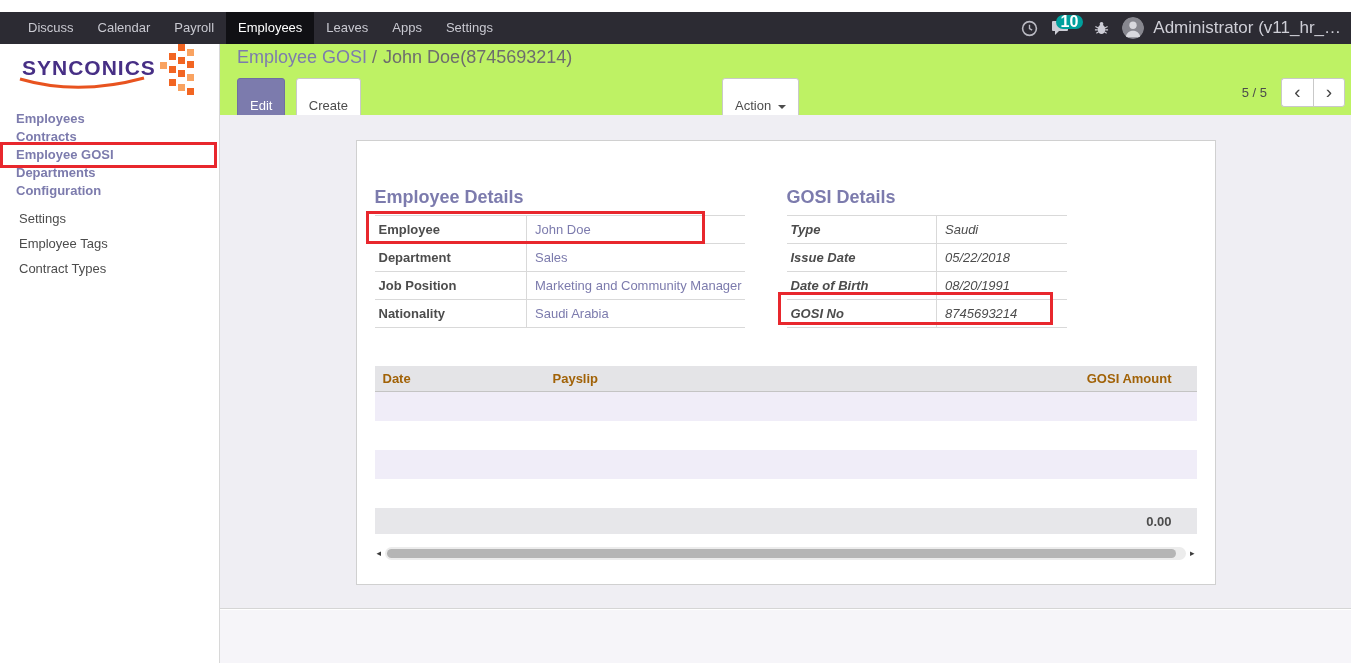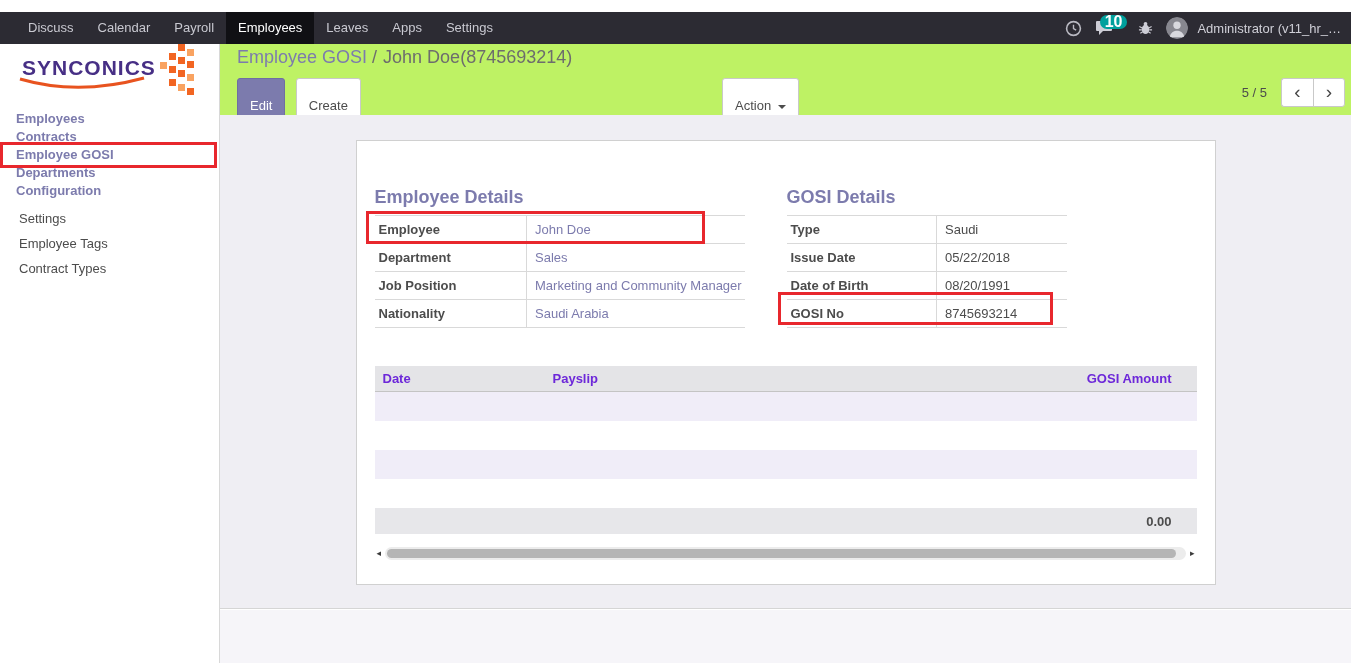--- a/index.html
+++ b/index.html
@@ -8,21 +8,21 @@
 
   
   .topbar { position:absolute; top:0; left:0; width:100%; height:32px; background:#2c2b33; display:flex; justify-content:space-between; z-index:10;margin-top:12px; }
   .menus { display:flex; align-items:stretch; padding-left:16px; }
   .menu-item { color:#c9c9d1; font-size:13px; line-height:32px; padding:0 12px; cursor:pointer; white-space:nowrap; }
   .menu-item.active { background:#101014; color:#fff; }
   .topbar-right { display:flex; align-items:center; gap:13px; padding-right:10px; }
   .tb-icon { display:inline-flex; align-items:center; position:relative; cursor:pointer; }
   .badge { position:absolute; top:-5px; right:-14px; background:#00a09d; color:#fff; font-size:16px; font-weight:bold; line-height:12px; padding:1px 5px; border-radius:8px; }
   .avatar { width:22px; height:22px; border-radius:50%; overflow:hidden; display:inline-flex; cursor:pointer; }
-  .username { color:#cfcfd7; font-size:13px; white-space:nowrap; cursor:pointer; margin-left:-4px; }
+  .username { color:#cfcfd7; font-size:17px; white-space:nowrap; cursor:pointer; margin-left:-4px; }
 
   
   .sidebar { position:absolute; top:32px; left:0; bottom:0; width:220px; background:#fff; border-right:1px solid #d8d8d8; z-index:5; }
   .logo { position:relative; height:74px; padding:24px 0 0 22px; cursor:pointer; }
   .logo-text { font-size:21px; font-weight:800; color:#472f85; letter-spacing:1px; }
   .logo-swoosh { position:absolute; left:18px; top:44px; }
   .logo-squares { position:absolute; left:152px; top:12px; }
   nav { margin-top:4px; }
   .side-main { display:block; font-size:13px; font-weight:bold; color:#7c7bad; line-height:18px; padding:0 16px; cursor:pointer; }
   .side-subs { margin-top:6px; }
@@ -50,31 +50,31 @@
   .below-content { position:absolute; top:578px; left:0; right:0; bottom:0; background:#f6f5f9; }
 
   
   .sheet { width:860px; min-height:445px; margin:25px auto 0; background:#fff; border:1px solid #d0d0d0; padding:46px 18px 16px; }
   .groups { display:flex; }
   .group-left { width:412px; }
   .group-right { flex:1; }
   .group-title { font-size:18px; line-height:20px; color:#7c7bad; margin:0 0 8px; font-weight:bold; }
   table.fieldgrid { border-collapse:collapse; border-top:1px solid #d9d9d9; table-layout:fixed; }
   table.fieldgrid.lg { width:370px; }
-  table.fieldgrid.rg { width:280px; }
+  table.fieldgrid.rg { width:280px;font-style:italic; }
   .fieldgrid td { border-bottom:1px solid #d9d9d9; font-size:13px; padding:6px 8px; white-space:nowrap; }
   td.flabel { font-weight:bold; color:#4c4c4c; border-right:1px solid #d9d9d9; padding-left:4px; }
   .lg td.flabel { width:152px; }
   .rg td.flabel { width:150px; }
   td.fvalue.link { color:#7c7bad; cursor:pointer; overflow:visible; }
   td.fvalue.plain { color:#4c4c4c; }
 
   
   .list { margin-top:38px; }
-  .list-header { display:flex; background:#e4e4e7; border-bottom:1px solid #c4c4c4; height:26px; align-items:center; font-size:13px; font-weight:bold; color:#6d28d9; }
+  .list-header { display:flex; background:#e4e4e7; border-bottom:1px solid #c4c4c4; height:26px; align-items:center; font-size:13px; font-weight:bold; color:#a16207; }
   .col-date { width:170px; padding-left:8px; }
   .col-payslip { width:245px; padding-left:8px; }
   .col-amount { flex:1; text-align:right; padding-right:25px; }
   .list-row { height:29px; background:#fff; }
   .list-row.alt { background:#f0edf8; }
   .list-footer { height:26px; background:#e7e7ea; display:flex; align-items:center; font-size:13px; font-weight:bold; color:#4c4c4c; }
   .hscroll { margin-top:12px; height:14px; display:flex; align-items:center; }
   .hs-arr { font-size:9px; color:#3a3a3a; line-height:14px; padding:0 2px; cursor:pointer; }
   .hs-track { flex:1; height:13px; background:#ececec; border-radius:7px; position:relative; margin:0 2px; }
   .hs-thumb { position:absolute; top:2px; bottom:2px; left:2px; right:10px; background:#b5b5b5; border-radius:5px; cursor:grab; }

